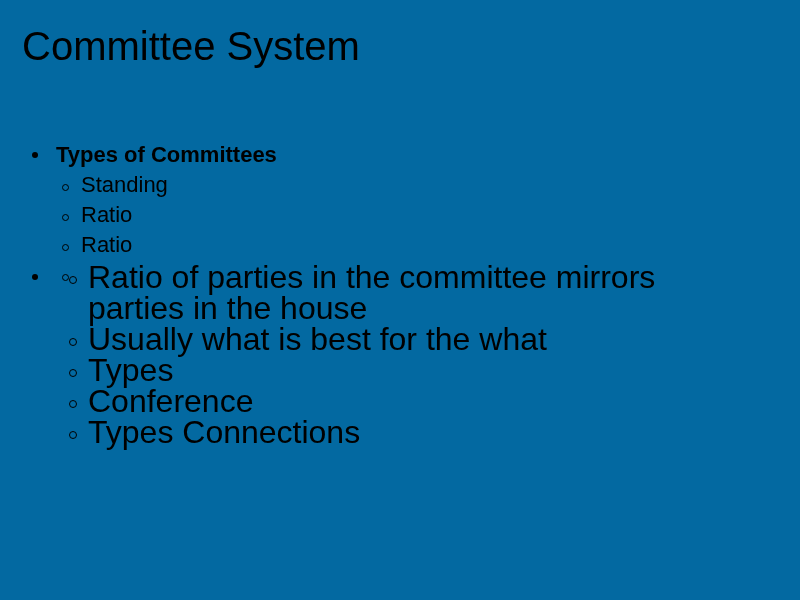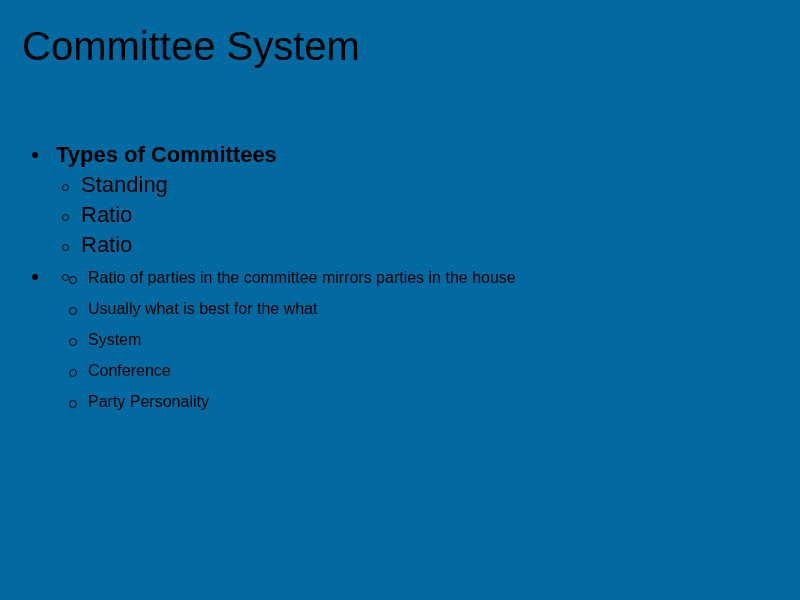--- a/index.html
+++ b/index.html
@@ -85,21 +85,21 @@
     border-radius: 50%;
     box-sizing: border-box;
   }
 
   
   .lvl2-list-b { margin: 0; padding: 0; }
   .lvl2-b {
     position: relative;
     padding-left: 88px;
     padding-right: 60px;
-    font-size: 16px;
+    font-size: 32px;
     font-weight: 400;
     line-height: 31px;
     color: #000000;
   }
   .lvl2-b .marker-ring {
     position: absolute;
     left: 69px;
     top: 14px;
     width: 8px;
     height: 8px;
@@ -157,27 +157,27 @@
         <div class="lvl2-b">
           <span class="marker-ring"></span>
           <span>Ratio of parties in the committee mirrors parties in the house</span>
         </div>
         <div class="lvl2-b">
           <span class="marker-ring"></span>
           <span>Usually what is best for the what</span>
         </div>
         <div class="lvl2-b">
           <span class="marker-ring"></span>
-          <span>System</span>
+          <span>Types</span>
         </div>
         <div class="lvl2-b">
           <span class="marker-ring"></span>
           <span>Conference</span>
         </div>
         <div class="lvl2-b">
           <span class="marker-ring"></span>
-          <span>Party Personality</span>
+          <span>Types Connections</span>
         </div>
       </div>
     </div>
 
   </div>
 </div>
 
 </body></html>

